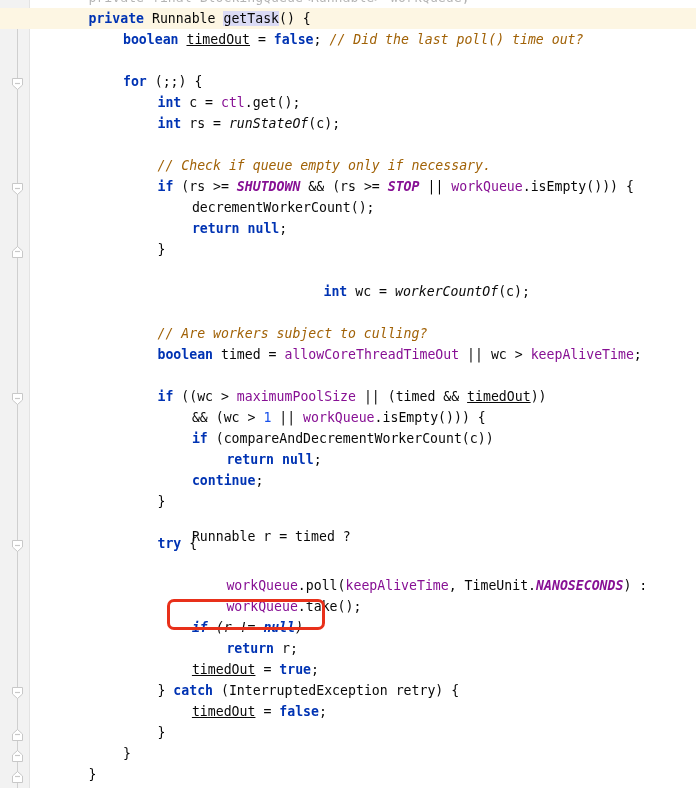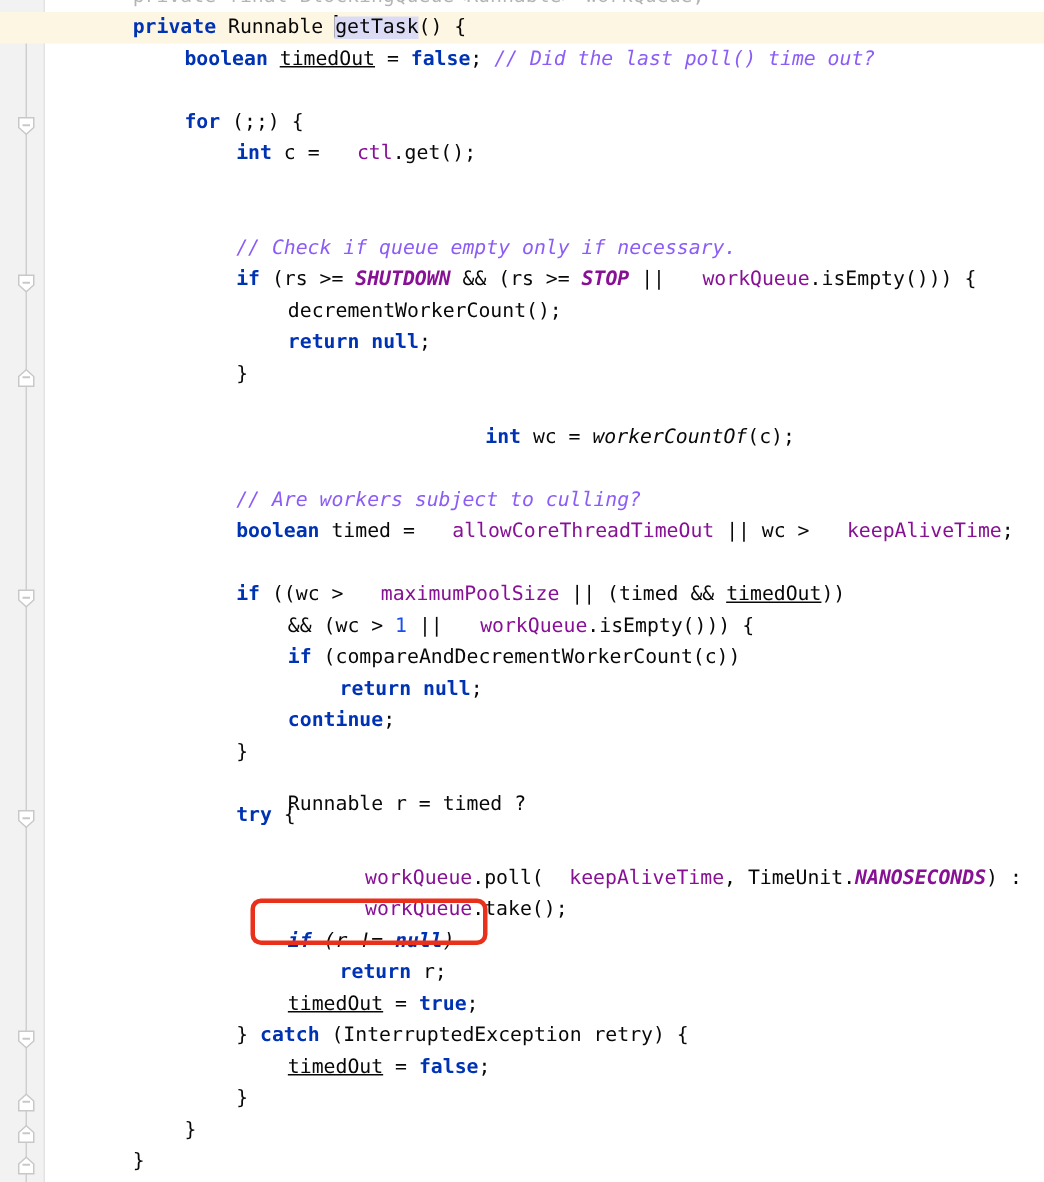--- a/index.html
+++ b/index.html
@@ -80,22 +80,22 @@
     letter-spacing: 0px;
   }
   .line .pad {
     display: inline-block;
   }
   .ln-text { padding-left: 54px; display: inline-block; }
 
   
   .kw   { color: #0033b3; font-weight: bold; }
   .txt  { color: #080808; }
-  .cmt  { color: #8b5cf6; font-style: italic; }
-  .fld  { color: #871094; margin-left: 17px; }
+  .cmt  { color: #a16207; font-style: italic; }
+  .fld  { color: #871094; }
   .stat { color: #871094; font-style: italic; font-weight: bold; margin-top: 48px; }
   .mtdi { color: #080808; font-style: italic; }
   .num  { color: #1750eb; }
   .und  { text-decoration: underline; text-decoration-color: #080808; }
 
   
   .ident-hl {
     background: #dbdbf5;
   }
   
@@ -205,20 +205,21 @@
   <div id="ghost-line">
       <div class="line"><span class="ln-text"><span class="pad" style="width: 34.48px;"></span><span class="txt">private final </span><span class="txt">BlockingQueue</span><span class="txt">&lt;Runnable&gt; workQueue;</span></span></div>
     </div>
 
   <div id="code">
       <div class="line" style="top: 8px;"><span class="ln-text"><span class="pad" style="width: 34.48px;"></span><span class="kw">private</span><span class="txt"> Runnable </span><span class="caret"></span><span class="txt ident-hl">getTask</span><span class="txt">() {</span></span></div>
       <div class="line" style="top: 29px;"><span class="ln-text"><span class="pad" style="width: 68.96px;"></span><span class="kw">boolean</span><span class="txt"> </span><span class="txt und">timedOut</span><span class="txt"> = </span><span class="kw">false</span><span class="txt">; </span><span class="cmt">// Did the last poll() time out?</span></span></div>
       <div class="line" style="top: 50px;"><span class="ln-text"><span class="pad" style="width: 0px;"></span></span></div>
       <div class="line" style="top: 71px;"><span class="ln-text"><span class="pad" style="width: 68.96px;"></span><span class="kw">for</span><span class="txt"> (;;) {</span></span></div>
       <div class="line" style="top: 92px;"><span class="ln-text"><span class="pad" style="width: 103.44px;"></span><span class="kw">int</span><span class="txt"> c = </span><span class="fld">ctl</span><span class="txt">.get();</span></span></div>
+      <div class="line" style="top: 113px;"><span class="ln-text"><span class="pad" style="width: 103.44px;"></span><span class="kw">int</span><span class="txt"> rs = </span><span class="mtdi">runStateOf</span><span class="txt">(c);</span></span></div>
       <div class="line" style="top: 134px;"><span class="ln-text"><span class="pad" style="width: 0px;"></span></span></div>
       <div class="line" style="top: 155px;"><span class="ln-text"><span class="pad" style="width: 103.44px;"></span><span class="cmt">// Check if queue empty only if necessary.</span></span></div>
       <div class="line" style="top: 176px;"><span class="ln-text"><span class="pad" style="width: 103.44px;"></span><span class="kw">if</span><span class="txt"> (rs &gt;= </span><span class="stat">SHUTDOWN</span><span class="txt"> &amp;&amp; (rs &gt;= </span><span class="stat">STOP</span><span class="txt"> || </span><span class="fld">workQueue</span><span class="txt">.isEmpty())) {</span></span></div>
       <div class="line" style="top: 197px;"><span class="ln-text"><span class="pad" style="width: 137.92px;"></span><span class="txt">decrementWorkerCount();</span></span></div>
       <div class="line" style="top: 218px;"><span class="ln-text"><span class="pad" style="width: 137.92px;"></span><span class="kw">return</span><span class="txt"> </span><span class="kw">null</span><span class="txt">;</span></span></div>
       <div class="line" style="top: 239px;"><span class="ln-text"><span class="pad" style="width: 103.44px;"></span><span class="txt">}</span></span></div>
       <div class="line" style="top: 260px;"><span class="ln-text"><span class="pad" style="width: 0px;"></span></span></div>
       <div class="line" style="top: 281px; text-align: center;"><span class="ln-text"><span class="pad" style="width: 103.44px;"></span><span class="kw">int</span><span class="txt"> wc = </span><span class="mtdi">workerCountOf</span><span class="txt">(c);</span></span></div>
       <div class="line" style="top: 302px;"><span class="ln-text"><span class="pad" style="width: 0px;"></span></span></div>
       <div class="line" style="top: 323px;"><span class="ln-text"><span class="pad" style="width: 103.44px;"></span><span class="cmt">// Are workers subject to culling?</span></span></div>

